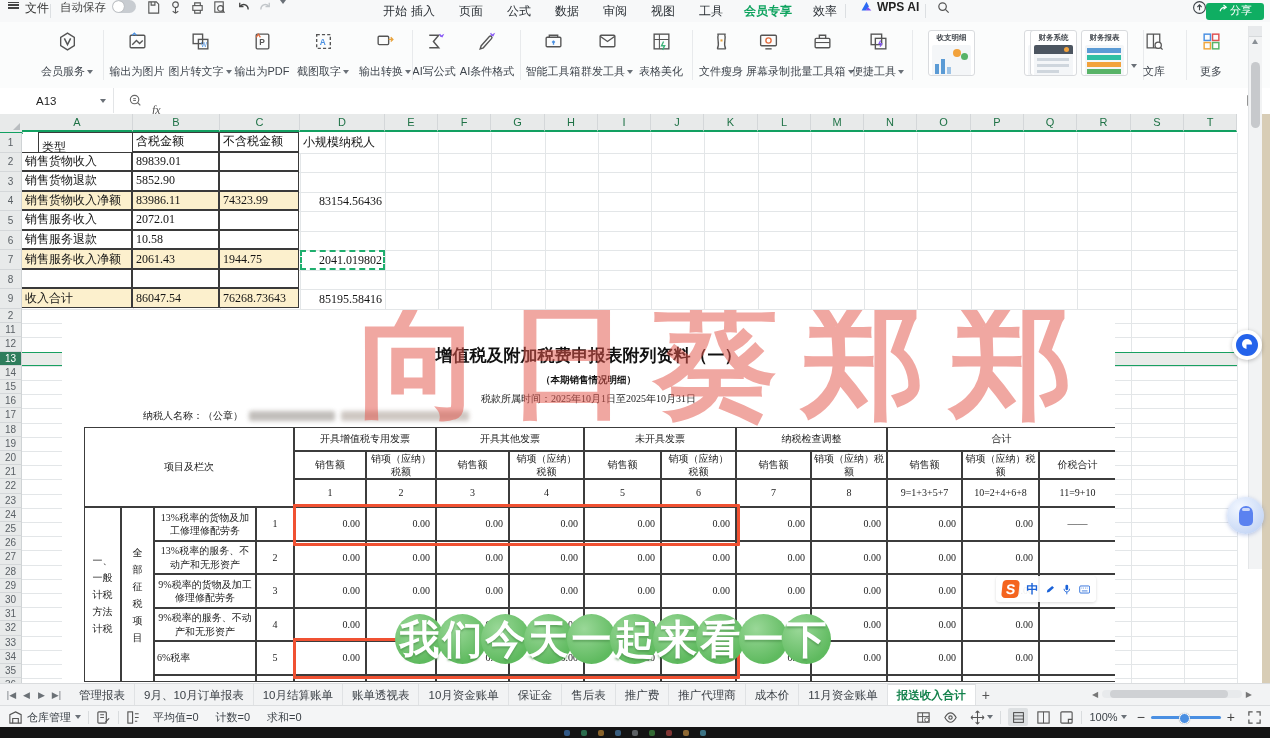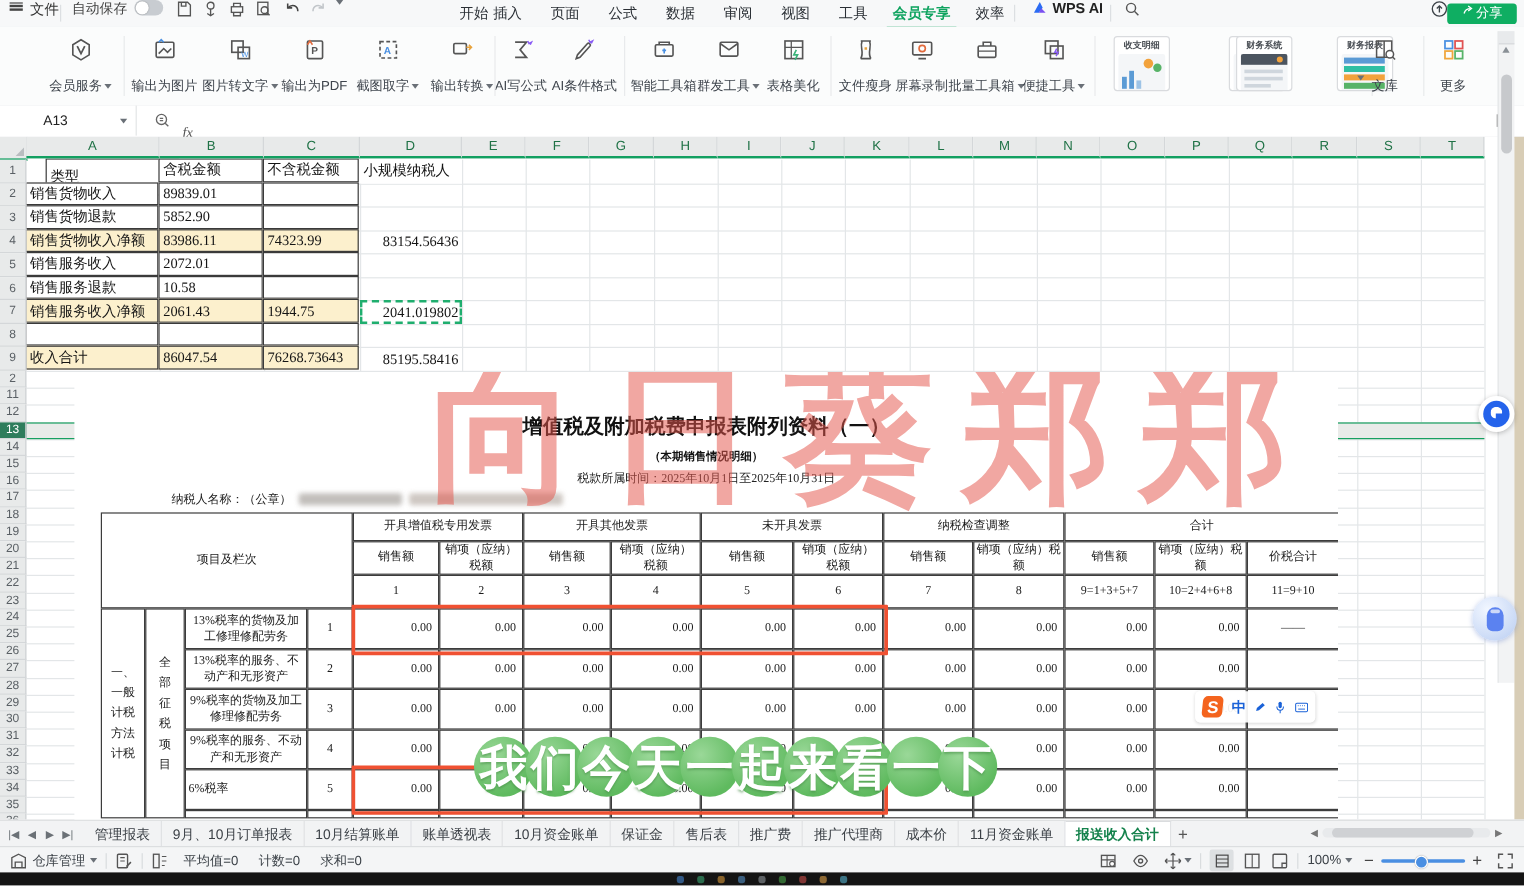--- a/index.html
+++ b/index.html
@@ -396,21 +396,21 @@
     <div class="tpl-card" style="left:1030px;">
       <div class="tpl-name">财务系统</div>
       <div class="tpl-body">
         <div style="position:absolute;left:0;top:0;width:100%;height:9px;background:#4c5560;"></div>
         <div style="position:absolute;right:4px;top:2px;width:5px;height:5px;border-radius:50%;background:#f2a23c;"></div>
         <div style="position:absolute;left:3px;top:13px;width:32px;height:3px;background:#cfd6dd;"></div>
         <div style="position:absolute;left:3px;top:19px;width:32px;height:3px;background:#cfd6dd;"></div>
         <div style="position:absolute;left:3px;top:25px;width:22px;height:3px;background:#cfd6dd;"></div>
       </div>
     </div>
-    <div class="tpl-card" style="left:1114px;">
+    <div class="tpl-card" style="left:1081px;">
       <div class="tpl-name">财务报表</div>
       <div class="tpl-body">
         <div style="position:absolute;left:2px;top:3px;width:34px;height:5px;background:#5b9bd5;"></div>
         <div style="position:absolute;left:2px;top:10px;width:34px;height:5px;background:#2fbfa3;"></div>
         <div style="position:absolute;left:2px;top:17px;width:34px;height:5px;background:#f2a23c;"></div>
         <div style="position:absolute;left:2px;top:24px;width:34px;height:5px;background:#58b368;"></div>
       </div>
     </div>
     <div class="abs" style="left:1131px;top:32px;"><span class="caret"></span></div>
 

